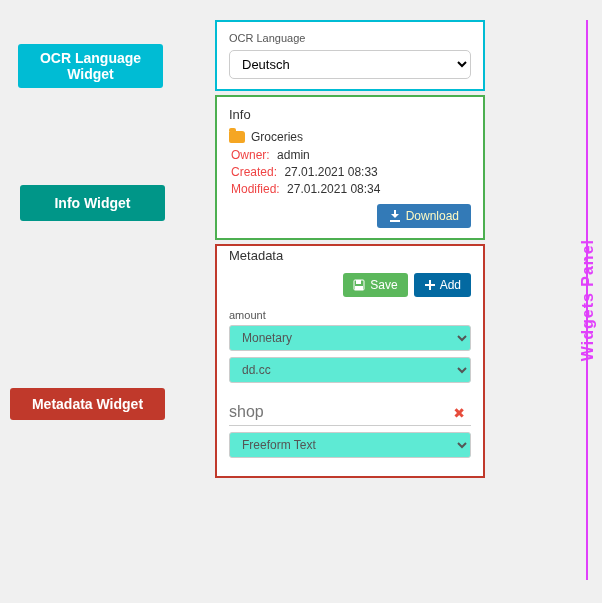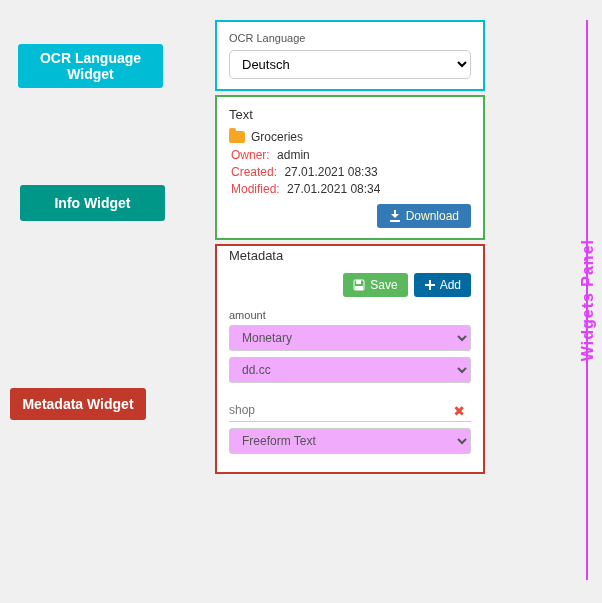--- a/index.html
+++ b/index.html
@@ -53,21 +53,21 @@
     .label-metadata {
       position: absolute;
       top: 388px;
       left: 10px;
       background: #c0392b;
       color: white;
       font-weight: bold;
       font-size: 14px;
       padding: 8px 10px;
       border-radius: 3px;
-      width: 136px;
+      width: 155px;
       text-align: center;
       z-index: 10;
     }
 
     
     .right-panel {
       position: absolute;
       top: 20px;
       left: 215px;
       width: 270px;
@@ -243,21 +243,21 @@
       background: white;
       color: #333;
     }
 
     .field-select {
       width: 100%;
       padding: 4px 8px;
       border: 1px solid #ccc;
       border-radius: 3px;
       font-size: 12px;
-      background: #f0abfc;
+      background: #5eead4;
       color: #555;
       appearance: auto;
       margin-bottom: 6px;
     }
 
     .field-input-with-clear {
       position: relative;
     }
 
     .field-input-with-clear input {
@@ -340,21 +340,21 @@
       <div class="widget-label">OCR Language</div>
       <select>
         <option>Deutsch</option>
         <option>English</option>
         <option>French</option>
         <option>Spanish</option>
       </select>
     </div>
 
     <div class="widget-info">
-      <div class="widget-title">Text</div>
+      <div class="widget-title">Info</div>
       <div class="info-row">
         <span class="folder-icon"></span>
         <span class="info-text">Groceries</span>
       </div>
       <div class="info-detail">
         <span class="label">Owner:</span>
         <span>admin</span>
       </div>
       <div class="info-detail">
         <span class="label">Created:</span>
@@ -405,21 +405,21 @@
         </select>
         <select class="field-select">
           <option>dd.cc</option>
           <option>dd.mm.yyyy</option>
           <option>Other</option>
         </select>
       </div>
 
       <div class="metadata-field">
         <div class="field-input-with-clear">
-          <input type="text" class="field-input" placeholder="shop" style="border-top: none; border-right: none; border-left: none; border-image: initial; border-bottom: 1px solid rgb(204, 204, 204); border-radius: 0px; padding-right: 24px; width: 100%; font-size: 12px; padding-left: 0px; background: transparent; outline: none; color: #7f1d1d;">
+          <input type="text" class="field-input" placeholder="shop" style="border-top: none; border-right: none; border-left: none; border-image: initial; border-bottom: 1px solid rgb(204, 204, 204); border-radius: 0px; padding-right: 24px; width: 100%; font-size: 16px; padding-left: 0px; background: transparent; outline: none; color: #7f1d1d;">
           <span class="clear-icon">✖</span>
         </div>
         <div style="margin-top:6px;">
           <select class="field-select">
             <option>Freeform Text</option>
             <option>Date</option>
             <option>Number</option>
           </select>
         </div>
       </div>

